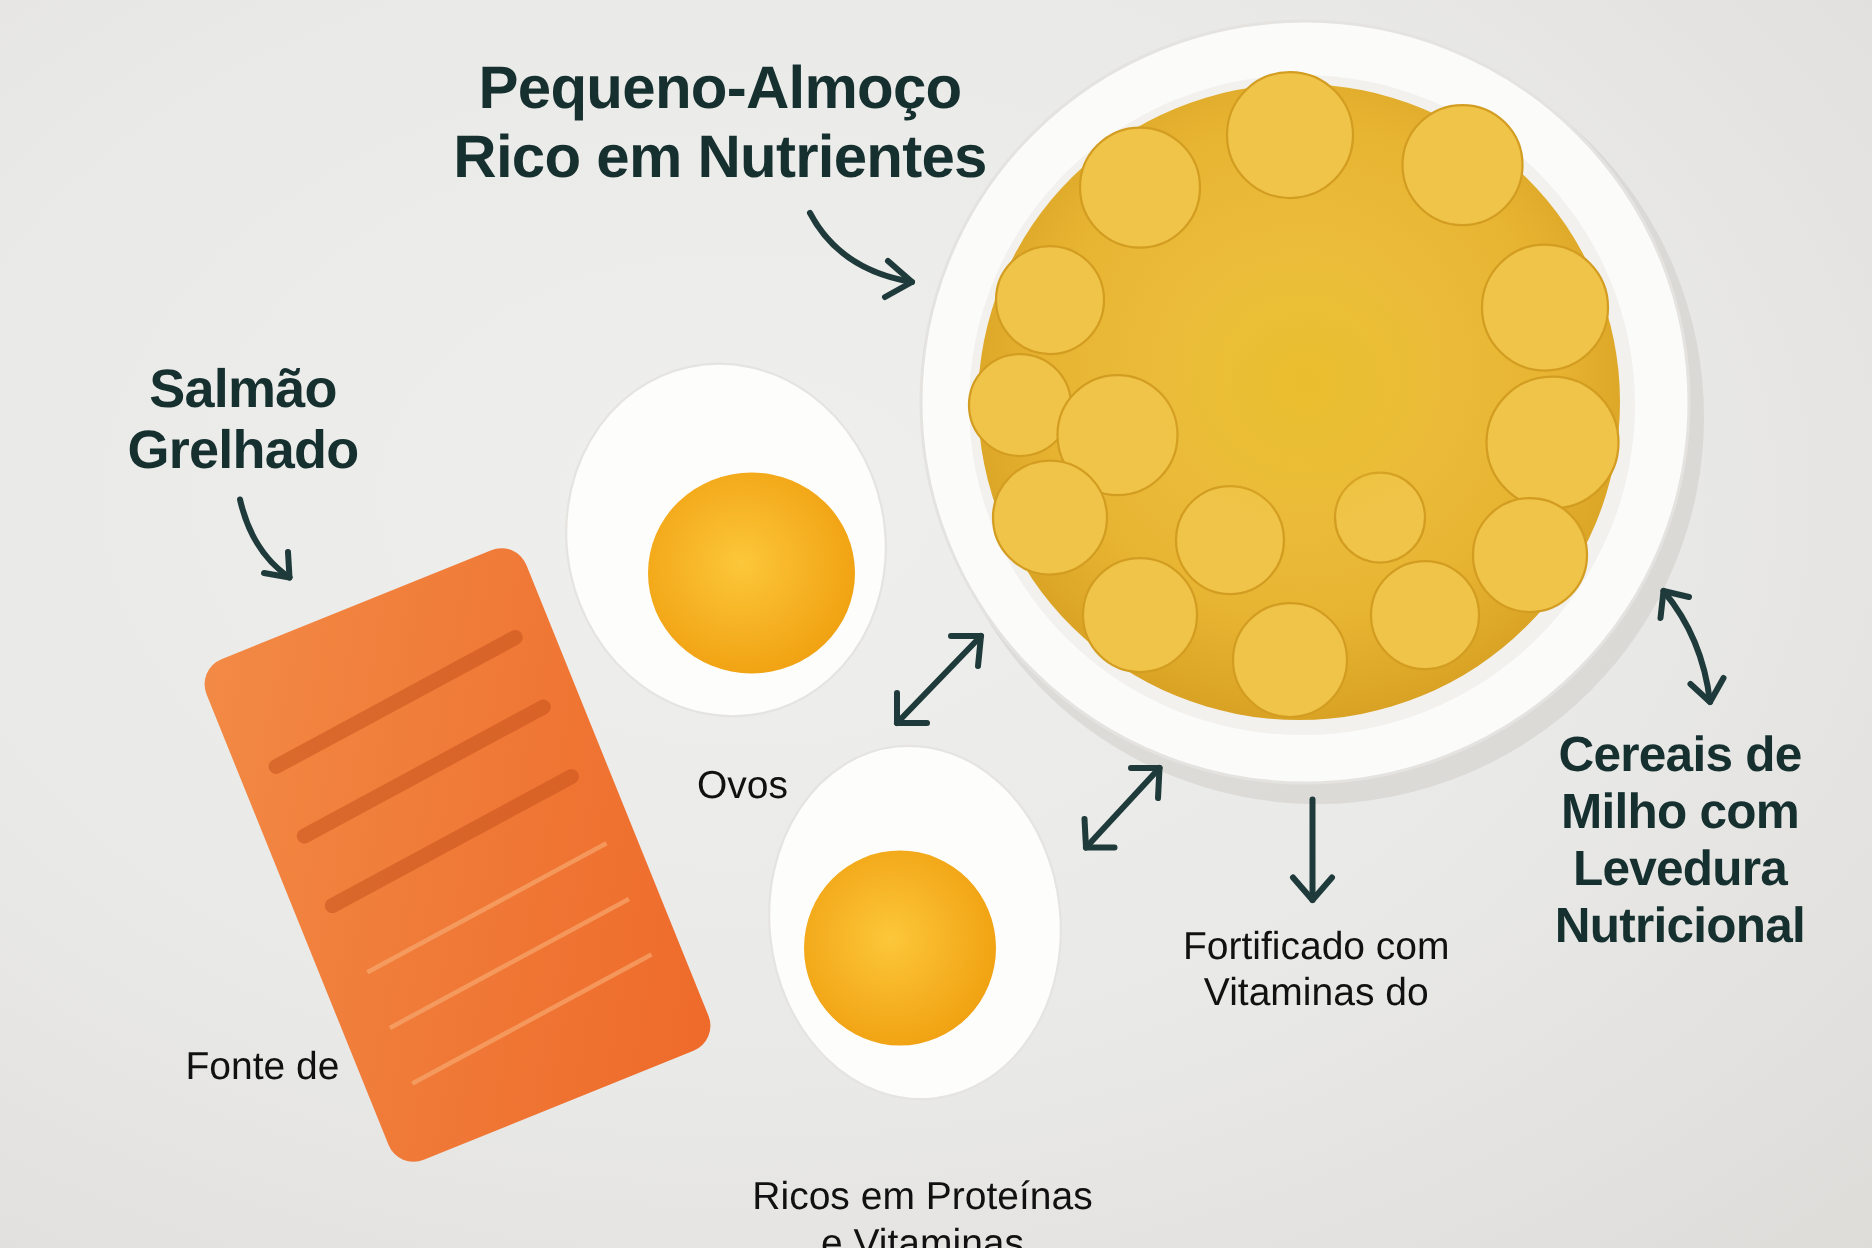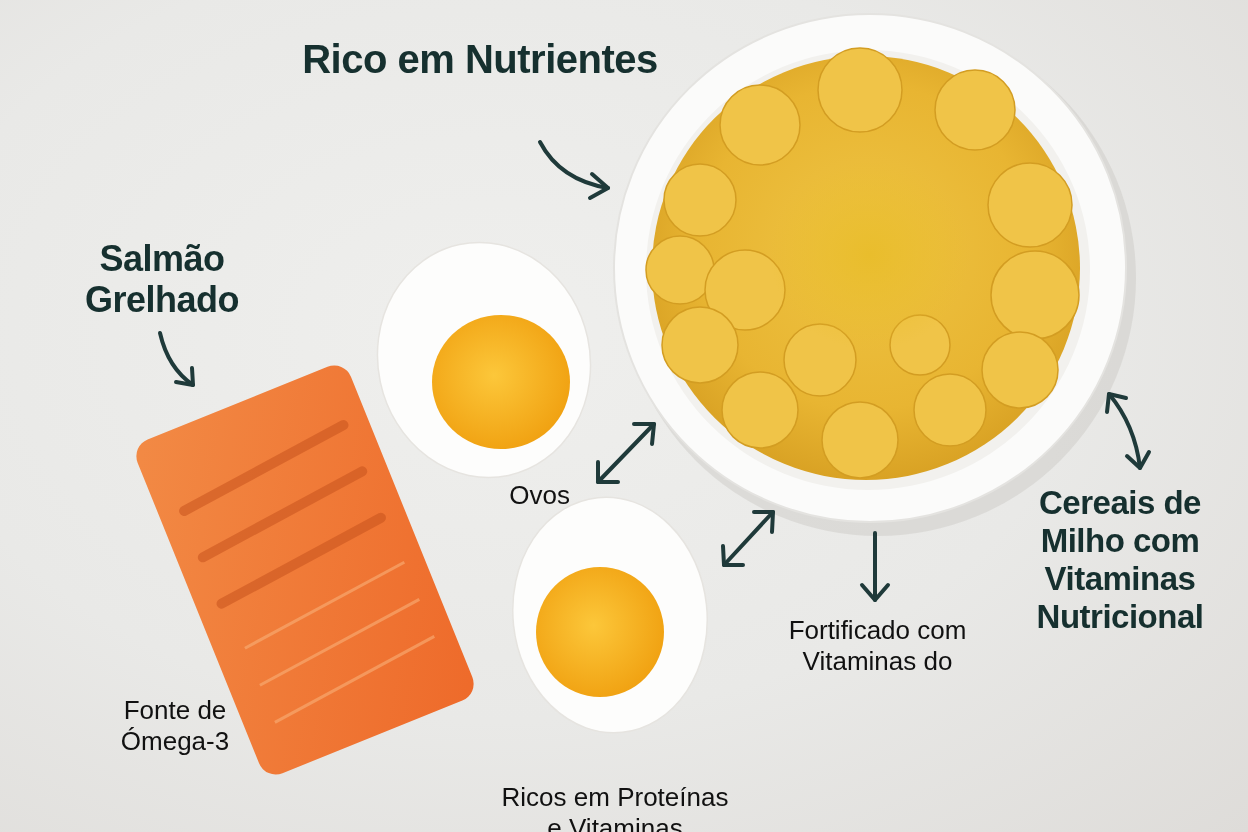--- a/index.html
+++ b/index.html
@@ -8,20 +8,21 @@
     font-family:"Liberation Sans","DejaVu Sans",sans-serif;}
   .abs{position:absolute;}
   .title{color:#16302f;font-weight:bold;text-align:center;line-height:1.15;letter-spacing:-0.5px;}
   .caption{color:#111;text-align:center;line-height:1.2;font-size:26px;}
   svg{overflow:visible;}
 </style>
 </head>
 <body>
 
 <div class="abs title" style="left:270px;top:36px;width:420px;font-size:40px;">
+  <div>Pequeno-Almoço</div>
   <div>Rico em Nutrientes</div>
 </div>
 
 <svg class="abs" style="left:0;top:0" width="1248" height="832">
   <defs>
     <radialGradient id="cer" cx="50%" cy="45%" r="55%">
       <stop offset="0%" stop-color="#eec443"></stop>
       <stop offset="70%" stop-color="#e8b532"></stop>
       <stop offset="100%" stop-color="#d9a224"></stop>
     </radialGradient>
@@ -114,33 +115,32 @@
       <path d="M1127 456 L1140 468 L1149 452"></path>
   </g>
 </svg>
 
 <div class="abs title" style="left:62px;top:238px;width:200px;font-size:36px;">
   <div>Salmão</div>
   <div>Grelhado</div>
 </div>
 <div class="abs caption" style="left:90px;top:668px;width:170px;margin-top:27px;">
   <div>Fonte de</div>
-  <div>Ómega-3</div>
 </div>
 
-<div class="abs caption" style="left:420px;top:480px;width:150px;text-align:right;">
+<div class="abs caption" style="left:420px;top:508px;width:150px;">
   <div>Ovos</div>
 </div>
 <div class="abs caption" style="left:470px;top:746px;width:290px;margin-top:36px;">
   <div>Ricos em Proteínas</div>
   <div>e Vitaminas</div>
 </div>
 
 <div class="abs title" style="left:1010px;top:484px;width:220px;font-size:33px;">
   <div>Cereais de</div>
   <div>Milho com</div>
-  <div>Vitaminas</div>
+  <div>Levedura</div>
   <div>Nutricional</div>
 </div>
 <div class="abs caption" style="left:760px;top:615px;width:235px;">
   <div>Fortificado com</div>
   <div>Vitaminas do</div>
 </div>
 
 </body></html>

